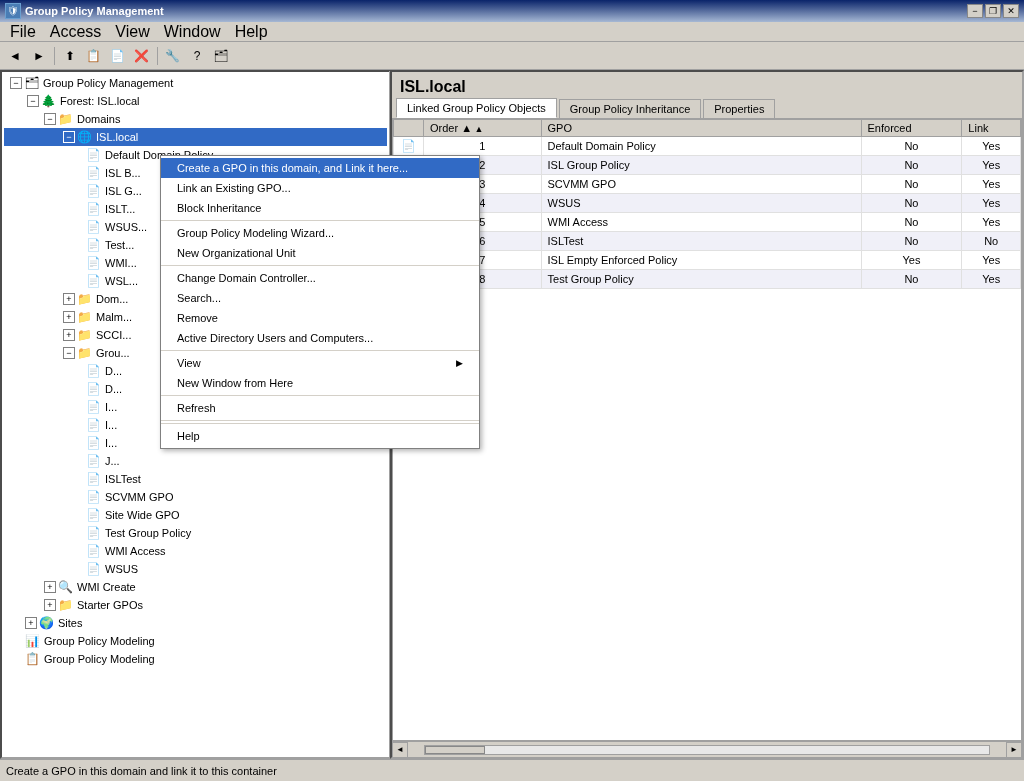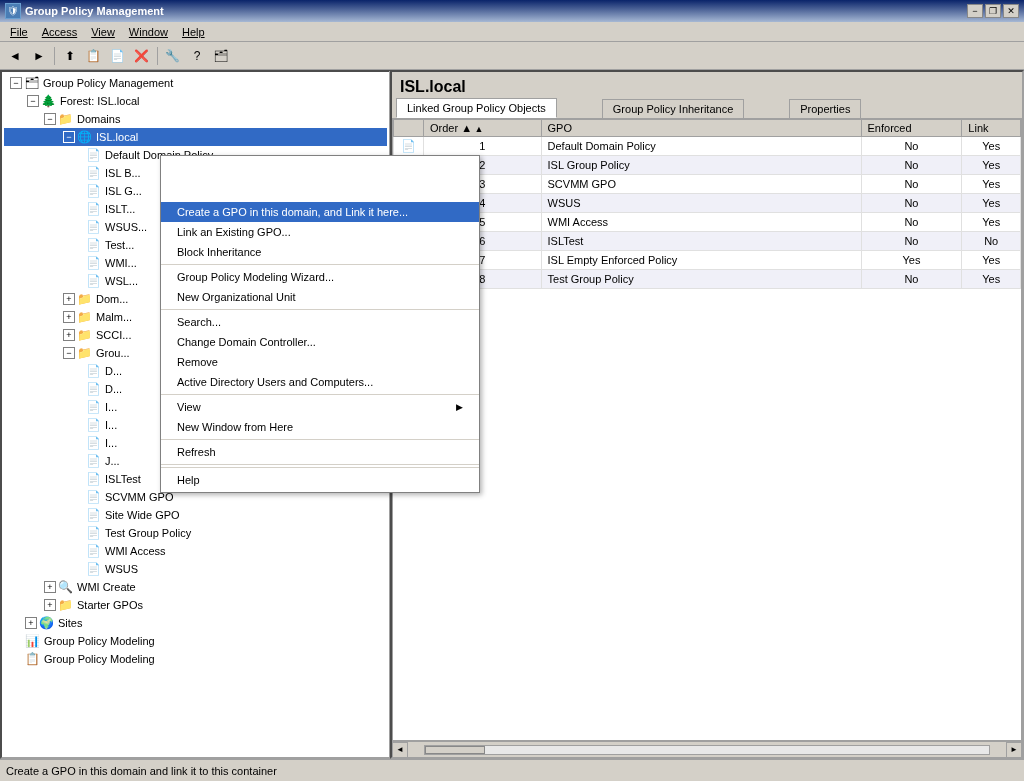--- a/index.html
+++ b/index.html
@@ -66,22 +66,21 @@
       border-bottom: 1px solid #a0a0a0;
       padding: 2px 4px;
       display: flex;
       align-items: center;
       gap: 2px;
       height: 20px;
     }
     .menu-item {
       padding: 2px 6px;
       cursor: pointer;
-      font-size: 11px;
-      text-decoration: underline;
+      font-size: 16px;
     }
 
     
     .toolbar {
       background: #d4d0c8;
       border-bottom: 1px solid #a0a0a0;
       padding: 2px 4px;
       display: flex;
       align-items: center;
       gap: 2px;
@@ -187,21 +186,20 @@
       font-weight: bold;
       color: #000;
     }
 
     
     .tabs {
       display: flex;
       align-items: flex-end;
       padding: 0 4px;
       background: #d4d0c8;
-      gap: 43px;
     }
     .tab {
       padding: 3px 10px;
       border: 1px solid #a0a0a0;
       border-bottom: none;
       background: #d4d0c8;
       cursor: pointer;
       font-size: 11px;
       margin-right: 2px;
       position: relative;
@@ -270,21 +268,20 @@
       padding: 4px 16px;
       cursor: pointer;
       font-size: 11px;
       display: flex;
       align-items: center;
       justify-content: space-between;
     }
     .ctx-item.highlighted {
       background: #316ac5;
       color: white;
-      margin-top: 44px;
     }
     .ctx-separator {
       height: 1px;
       background: #d4d0c8;
       margin: 2px 0;
     }
     .ctx-submenu-arrow { font-size: 9px; }
 
     
     .h-scroll {
@@ -682,24 +679,24 @@
     </div>
     <div class="ctx-separator"></div>
     <div class="ctx-item">
       <span>Group Policy Modeling Wizard...</span>
     </div>
     <div class="ctx-item">
       <span>New Organizational Unit</span>
     </div>
     <div class="ctx-separator"></div>
     <div class="ctx-item">
+      <span>Change Domain Controller...</span>
+    </div>
+    <div class="ctx-item">
       <span>Search...</span>
-    </div>
-    <div class="ctx-item">
-      <span>Change Domain Controller...</span>
     </div>
     <div class="ctx-item">
       <span>Remove</span>
     </div>
     <div class="ctx-item">
       <span>Active Directory Users and Computers...</span>
     </div>
     <div class="ctx-separator"></div>
     <div class="ctx-item">
       <span>View</span>

